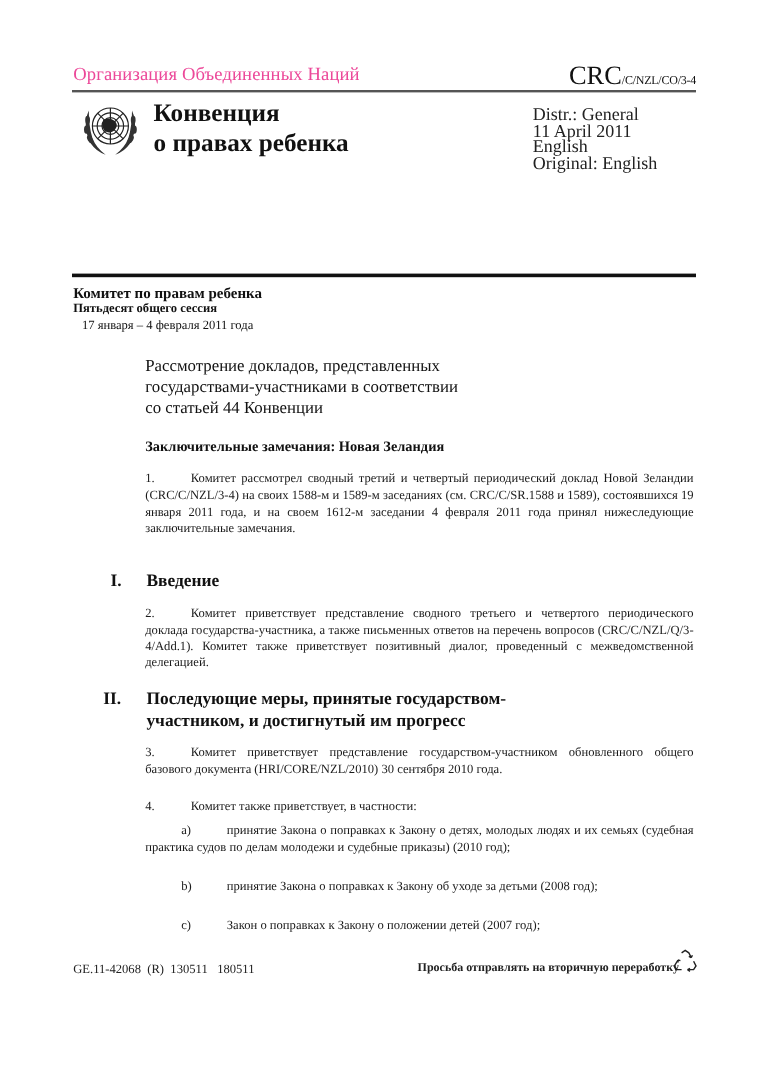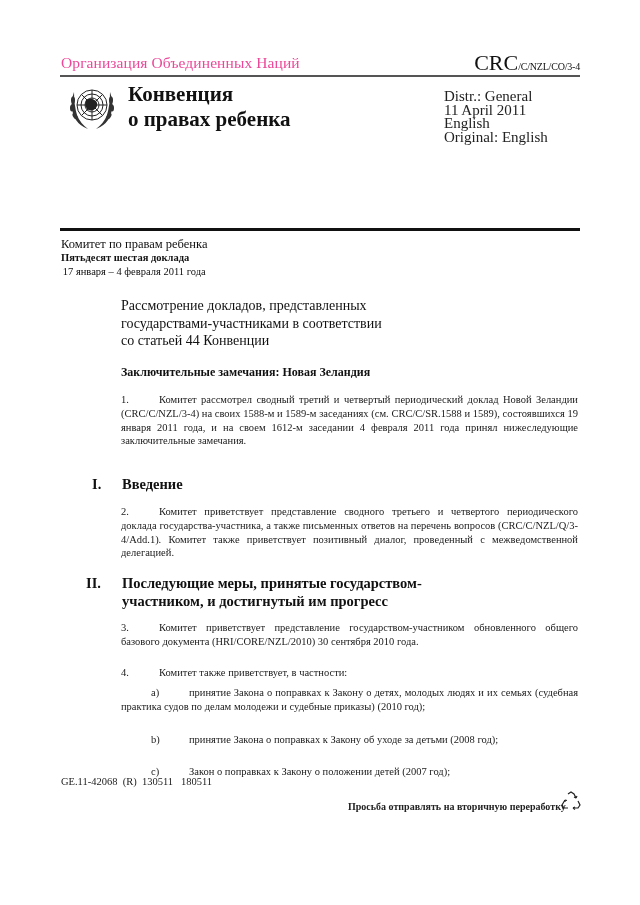--- a/index.html
+++ b/index.html
@@ -13,36 +13,36 @@
     .rule-top { left: 60px; top: 75px; width: 520px; height: 1.5px; background: #555; }
 
     .emblem { left: 64px; top: 80px; width: 56px; height: 56px; }
     .conv-title { left: 128px; top: 82px; font-size: 21px; font-weight: bold; line-height: 25px; color: #111; }
 
     .distr { left: 428px; top: 90px; font-size: 15px; line-height: 13.5px; color: #222; margin-left: 16px; }
 
     .rule-thick { left: 60px; top: 228px; width: 520px; height: 2.5px; background: #111; }
 
     .committee { left: 61px; top: 237px; font-size: 12px; line-height: 14px; }
-    .committee .c1 { font-weight: normal; font-size: 12.5px; }
+    .committee .c1 { font-weight: bold; font-size: 12.5px; }
     .committee .c2 { font-weight: bold; font-size: 10.5px; }
     .committee .c3 { font-size: 10.5px; text-align: center; }
 
     .main-title { left: 121px; top: 297px; width: 420px; font-size: 14px; font-weight: normal; line-height: 17.5px; }
     .subtitle { left: 121px; top: 365px; font-size: 12px; font-weight: bold; }
 
     .para { left: 121px; width: 457px; font-size: 10.5px; line-height: 13.8px; text-align: justify; color: #1a1a1a; }
     .para .num { display: inline-block; width: 38px; }
     .para .sub { display: inline-block; width: 38px; margin-left: 30px; }
 
     .heading { left: 92px; font-size: 14.5px; font-weight: bold; line-height: 18px; }
     .heading .hnum { position: absolute; left: 0; top: 0; }
     .heading .htext { display: block; margin-left: 30px; width: 380px; }
 
-    .footer-code { left: 61px; top: 776px; font-size: 10.5px; color: #222; }
+    .footer-code { left: 61px; top: 803px; font-size: 10.5px; color: #222; }
     .footer-recycle { left: 348px; top: 801px; font-size: 10px; font-weight: bold; color: #222; }
     .recycle-icon { left: 560px; top: 790px; width: 22px; height: 22px; }
   </style>
 </head>
 <body>
 
 <div class="abs org-name">Организация Объединенных Наций</div>
 <div class="abs symbol">
   <span class="big">CRC</span><span class="small">/C/NZL/CO/3-4</span>
 </div>
@@ -82,21 +82,21 @@
   <div>Distr.: General</div>
   <div>11 April 2011</div>
   <div>English</div>
   <div>Original: English</div>
 </div>
 
 <div class="abs rule-thick"></div>
 
 <div class="abs committee">
   <div class="c1">Комитет по правам ребенка</div>
-  <div class="c2">Пятьдесят шестая доклада</div>
+  <div class="c2">Пятьдесят общего сессия</div>
   <div class="c3">17 января – 4 февраля 2011 года</div>
 </div>
 
 <div class="abs main-title">
   <div>Рассмотрение докладов, представленных</div>
   <div>государствами-участниками в соответствии</div>
   <div>со статьей 44 Конвенции</div>
 </div>
 <div class="abs subtitle">Заключительные замечания: Новая Зеландия</div>
 

